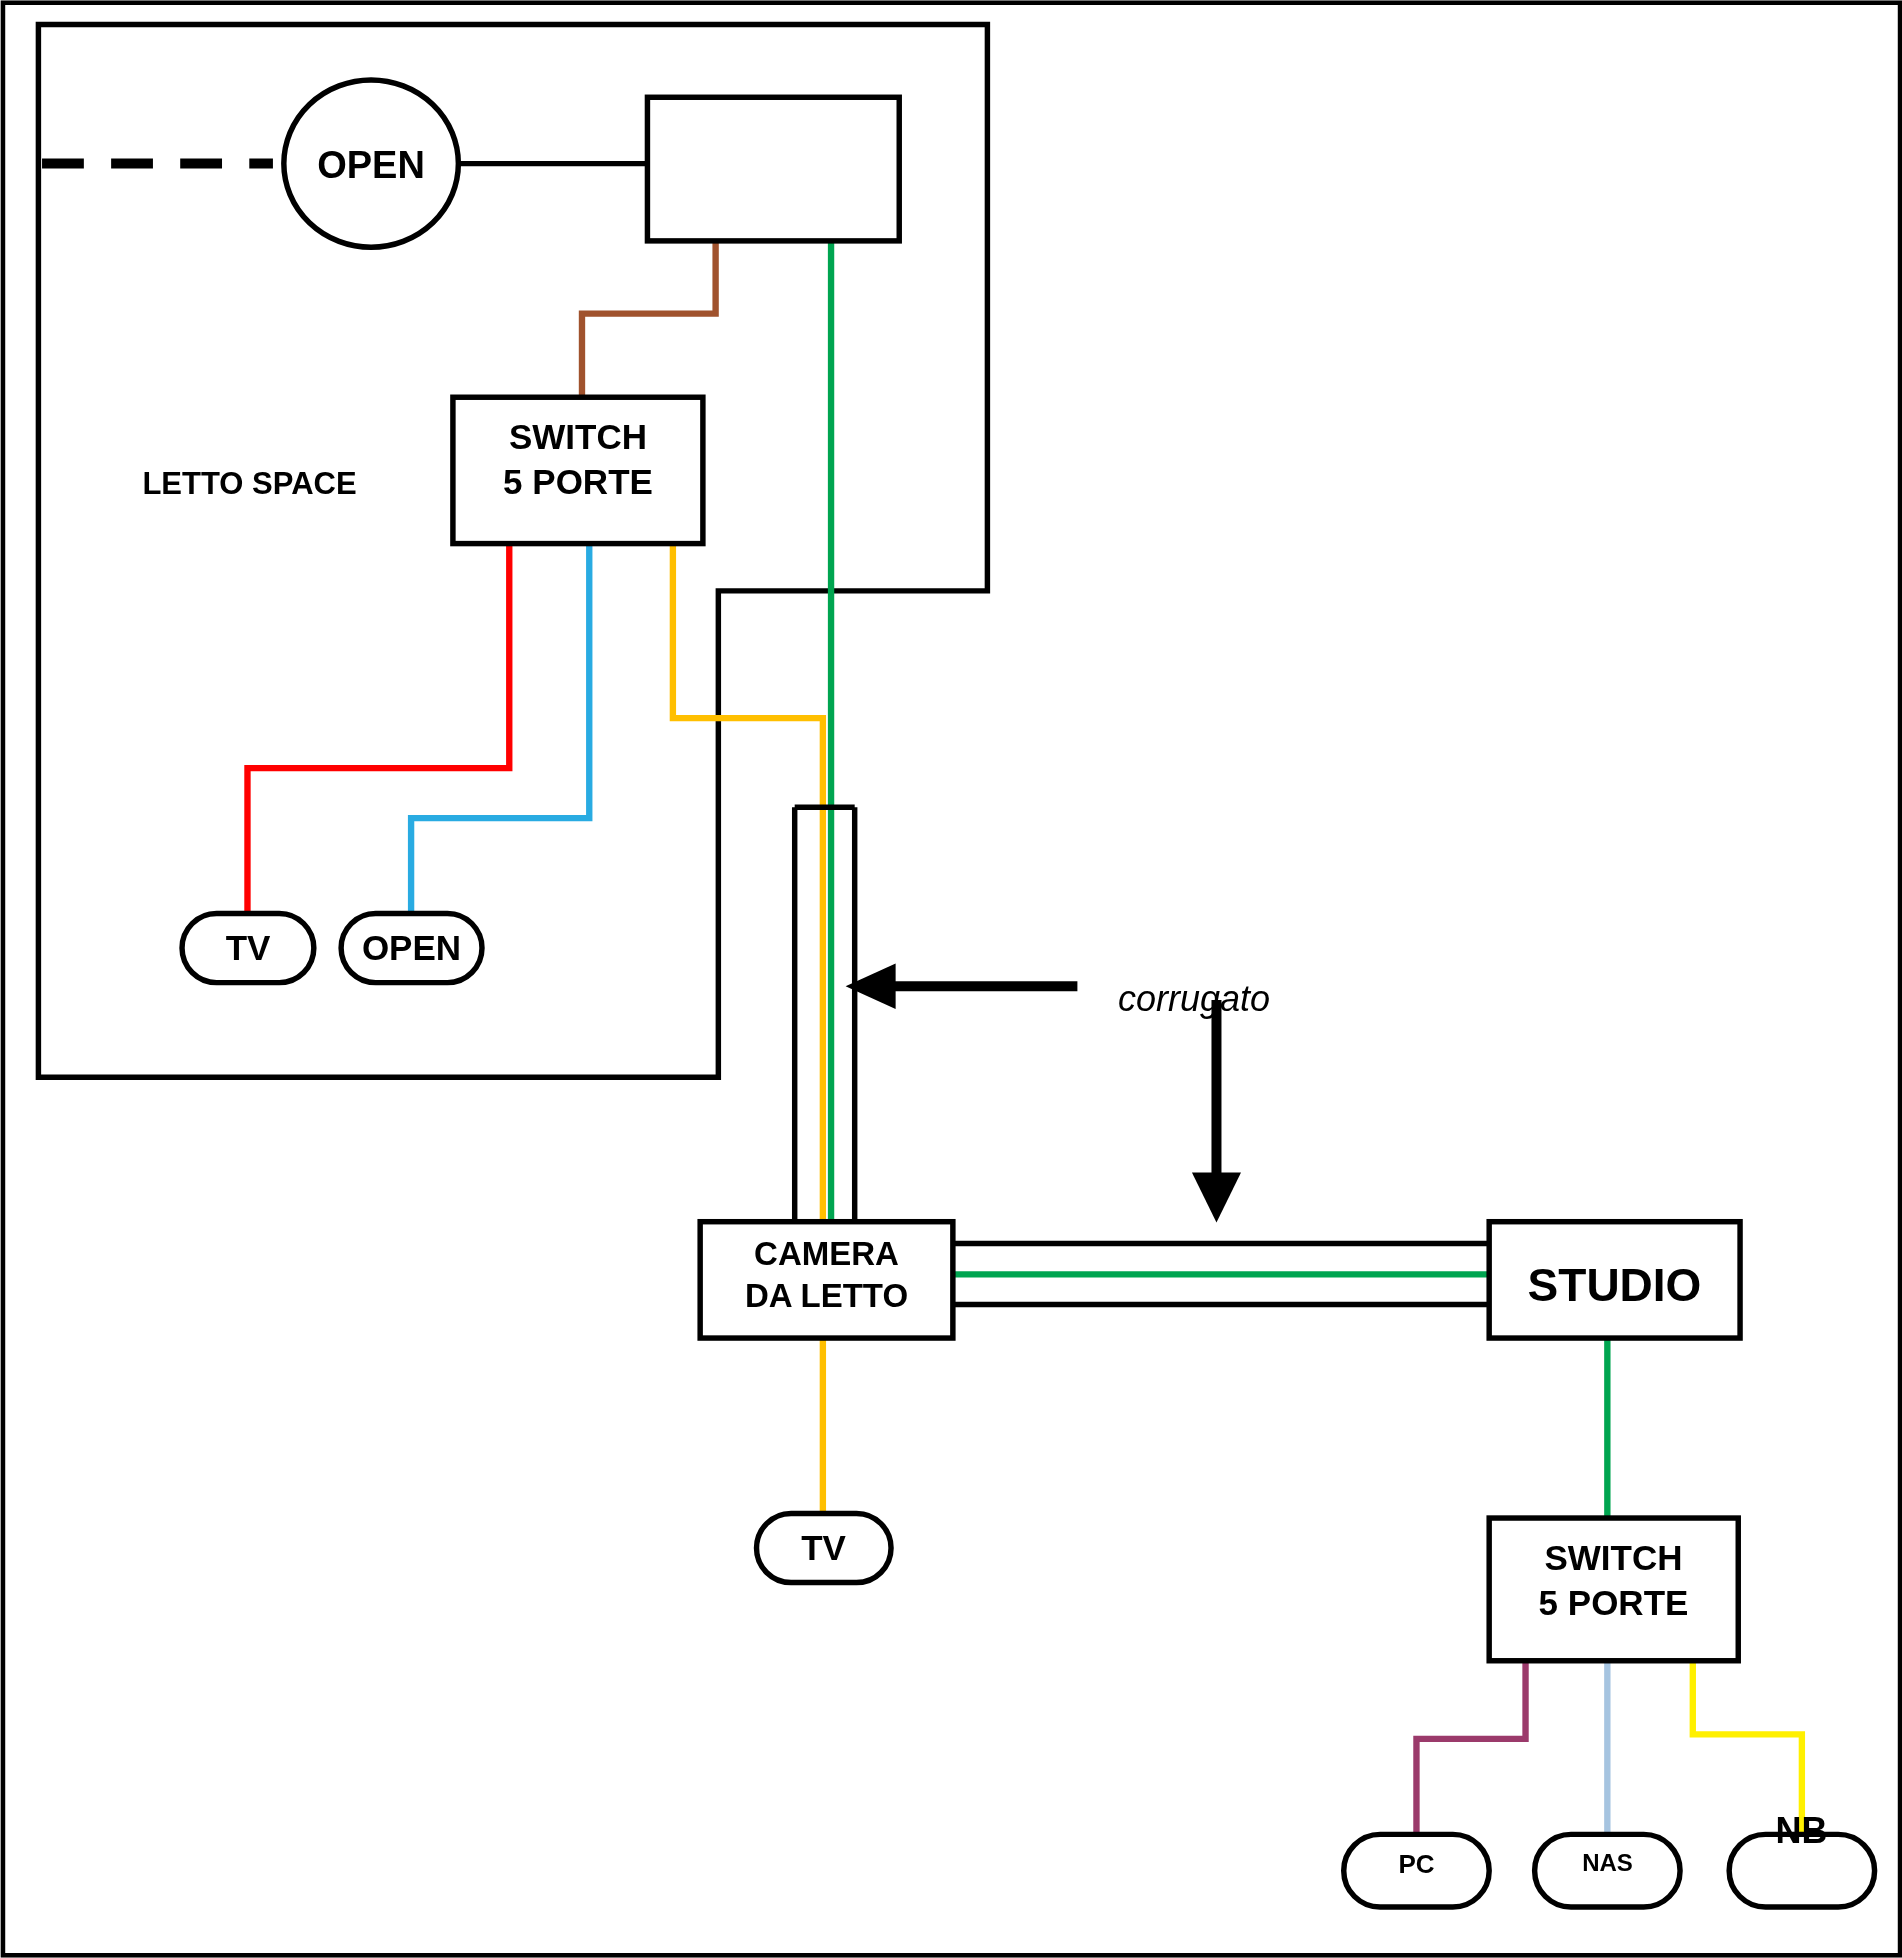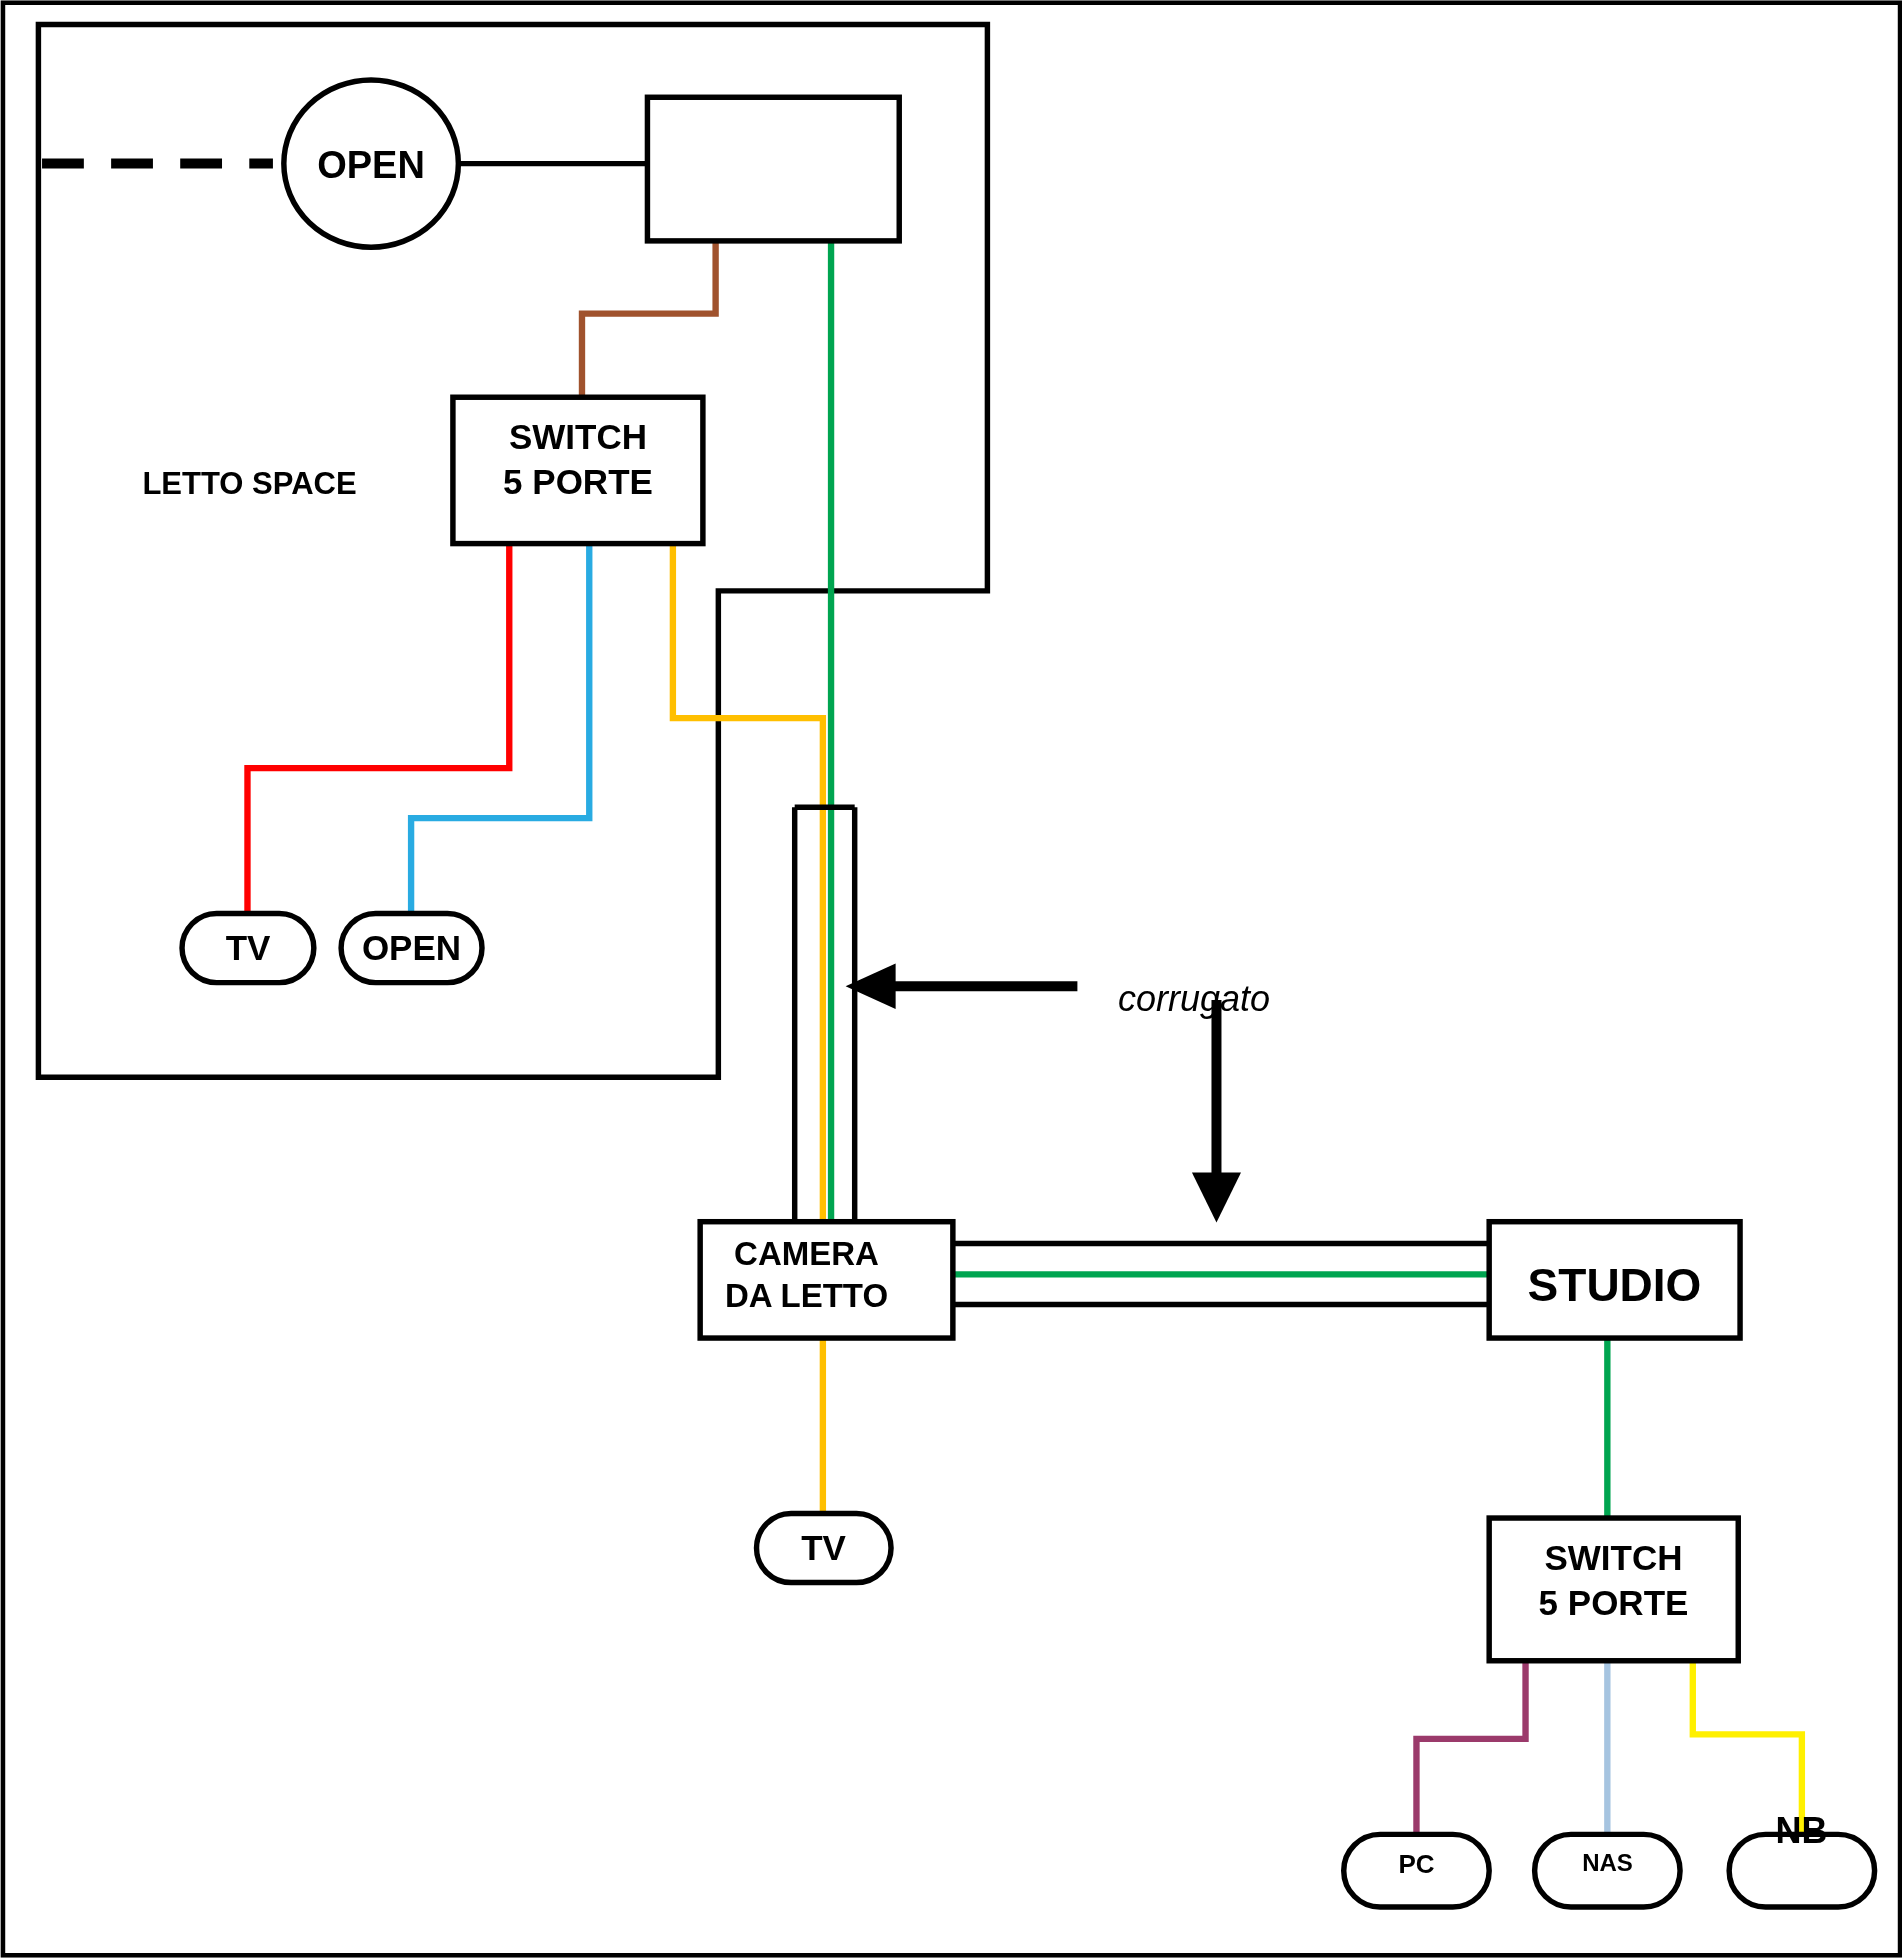--- a/index.html
+++ b/index.html
@@ -88,21 +88,21 @@
   <div class="lbl" style="left:280px;top:141px;width:182px;font-size:38px;">OPEN</div>
 
 
   <div class="lbl" style="left:453px;top:415px;width:250px;font-size:35px;">SWITCH
 5 PORTE</div>
 
   <div class="lbl" style="left:182px;top:926px;width:132px;font-size:35px;">TV</div>
 
   <div class="lbl" style="left:341px;top:926px;width:141px;font-size:35px;">OPEN</div>
 
-  <div class="lbl" style="left:680px;top:1233px;width:253px;font-size:33px;">CAMERA
+  <div class="lbl" style="left:700px;top:1233px;width:253px;font-size:33px;">CAMERA
 DA LETTO</div>
 
   <div class="lbl" style="left:1489px;top:1256px;width:251px;font-size:46px;">STUDIO</div>
 
   <div class="lbl" style="left:756px;top:1526px;width:135px;font-size:35px;">TV</div>
 
   <div class="lbl" style="left:1489px;top:1536px;width:249px;font-size:35px;">SWITCH
 5 PORTE</div>
 
   <div class="lbl" style="left:1344px;top:1848px;width:145px;font-size:26px;">PC</div>

